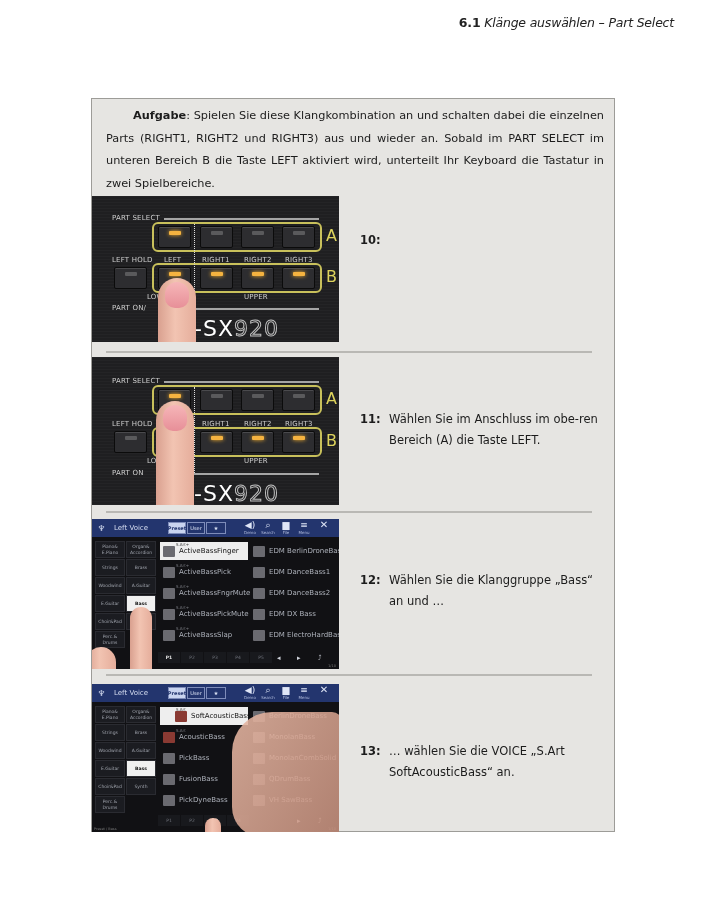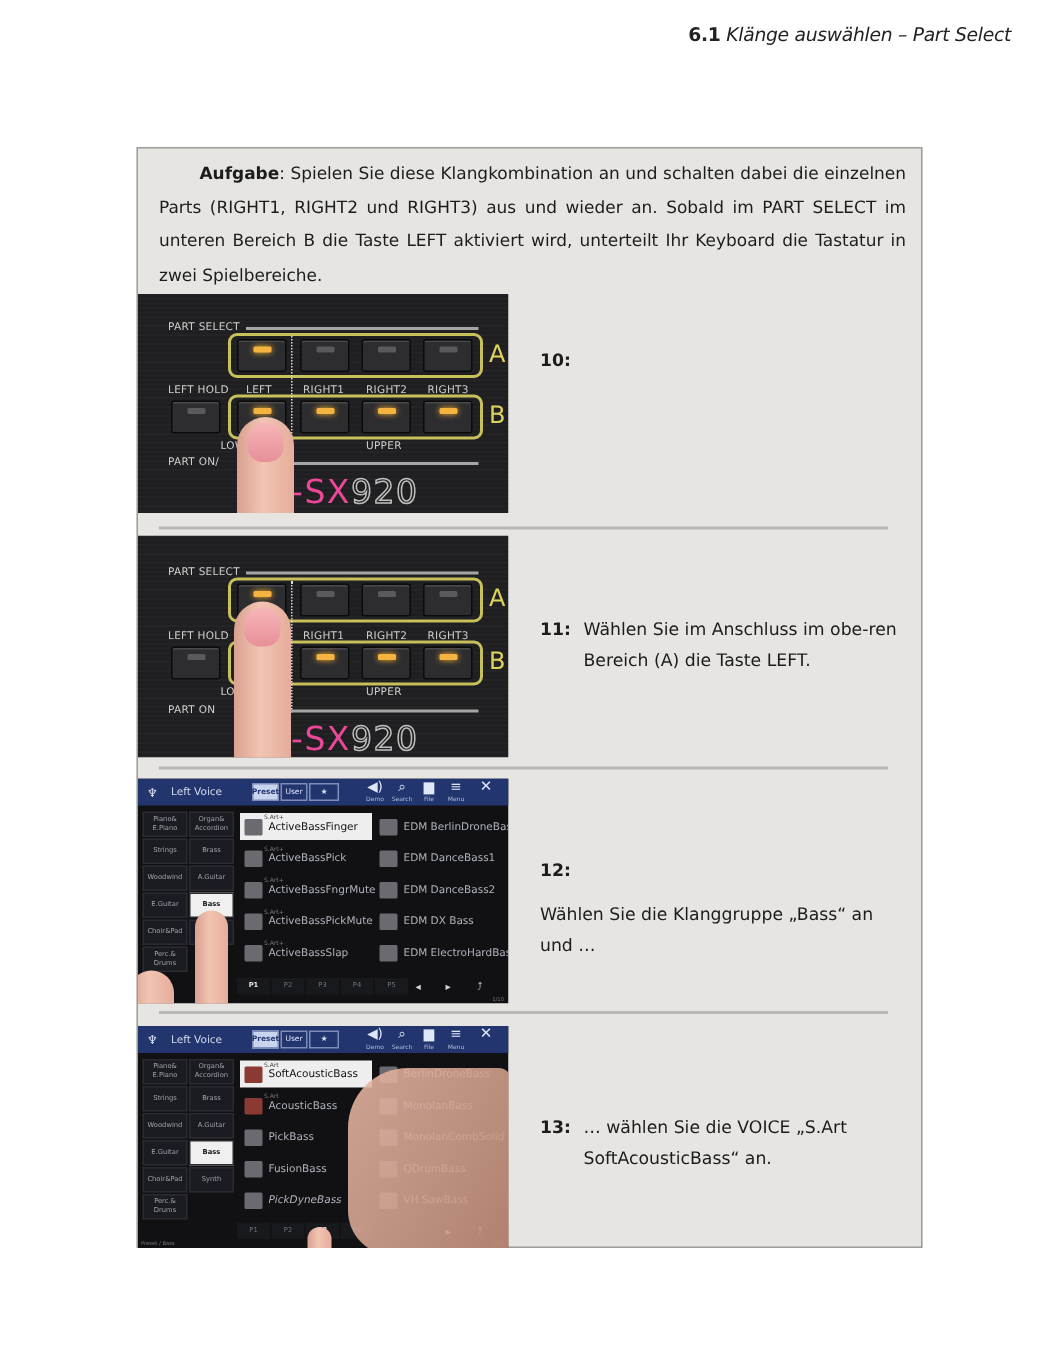--- a/index.html
+++ b/index.html
@@ -47,21 +47,21 @@
       position: absolute; width: 33px; height: 22px; background: #2d2d30;
       border: 1px solid #0b0b0b; border-radius: 2px;
       box-shadow: inset 0 1px 0 #4a4a4d;
     }
     .kb .led { position: absolute; left: 10px; top: 4px; width: 12px; height: 4px; border-radius: 1px; background: #5a5a5c; }
     .kb .led.on { background: #f5b340; box-shadow: 0 0 4px #ffb62e; }
     .kb .frame { position: absolute; border: 2px solid #c8c05b; border-radius: 6px; }
     .kb .letter { position: absolute; font-size: 16px; color: #ddd35c; font-family: "DejaVu Sans", sans-serif; }
     .kb .dots { position: absolute; width: 0; border-left: 1.5px dotted #dcdcdc; }
     .kb .brand { position: absolute; font-size: 22px; letter-spacing: 1px; font-family: "DejaVu Sans", sans-serif; }
-    .kb .brand .sx { color: #ec4899; margin-top: 32px; }
+    .kb .brand .sx { color: #ffffff; margin-top: 32px; }
     .kb .brand .mdl { color: transparent; -webkit-text-stroke: 1px #bfbfbf; }
     .finger {
       position: absolute; width: 38px; border-radius: 19px 19px 6px 6px;
       background: linear-gradient(90deg, #d9a08f 0%, #f2c4b2 45%, #e5ad9b 100%);
     }
     .nail { position:absolute; left: 7px; top: 4px; width: 24px; height: 26px; border-radius: 12px 12px 10px 10px;
       background: linear-gradient(180deg, #f6b6b8, #e78f98); }
 
     
     .ts { background: #111114; height: 150px; position: relative; font-size: 6px; color: #b9bcc4; }
@@ -298,21 +298,21 @@
         <div class="pg">P5</div>
       </div>
       <span class="nav" style="left:185px;">◂</span>
       <span class="nav" style="left:205px;">▸</span>
       <span class="nav" style="left:226px;">⤴</span>
       <span class="foot-r">1/10</span>
       <div class="finger" style="left:38px;top:88px;height:70px;width:22px;border-radius:11px 11px 4px 4px;"></div>
       <div class="finger" style="left:-6px;top:128px;height:30px;width:30px;"></div>
     </div>
   </div>
-  <div class="step-text" style="top:471px;flex-direction:column;">
+  <div class="step-text" style="top:471px;">
     <span class="n">12:</span>
     <span class="t">Wählen Sie die Klanggruppe „Bass“ an und …</span>
   </div>
   <div class="sep" style="top:575px;"></div>
 
   <div class="step-img" style="top:585px;">
     <div class="ts" style="height:148px;">
       <div class="bar">
         <span class="logo">♆</span>
         <span class="ttl">Left Voice</span>
@@ -330,39 +330,39 @@
       <div class="cat" style="left:3px;top:40px;">Strings</div>
       <div class="cat" style="left:34px;top:40px;">Brass</div>
       <div class="cat" style="left:3px;top:58px;">Woodwind</div>
       <div class="cat" style="left:34px;top:58px;">A.Guitar</div>
       <div class="cat" style="left:3px;top:76px;">E.Guitar</div>
       <div class="cat sel" style="left:34px;top:76px;">Bass</div>
       <div class="cat" style="left:3px;top:94px;">Choir&amp;Pad</div>
       <div class="cat" style="left:34px;top:94px;">Synth</div>
       <div class="cat" style="left:3px;top:112px;">Perc.&amp; Drums</div>
 
-      <div class="voice sel" style="left:68px;top:23px;width:88px;padding-left:3px;">
+      <div class="voice sel" style="left:68px;top:23px;width:88px;padding-left:15px;">
           <span class="vi red"></span>
           <span class="pre">S.Art</span>
           <span>SoftAcousticBass</span>
         </div>
       <div class="voice" style="left:68px;top:44px;padding-left:3px;">
           <span class="vi red"></span>
           <span class="pre">S.Art</span>
           <span>AcousticBass</span>
         </div>
       <div class="voice" style="left:68px;top:65px;padding-left:3px;">
           <span class="vi"></span>
           <span>PickBass</span>
         </div>
       <div class="voice" style="left:68px;top:86px;padding-left:3px;">
           <span class="vi"></span>
           <span>FusionBass</span>
         </div>
-      <div class="voice" style="left:68px;top:107px;padding-left:3px;font-style:italic;">
+      <div class="voice" style="left:68px;top:107px;padding-left:3px;">
           <span class="vi"></span>
           <span>PickDyneBass</span>
         </div>
 
       <div class="voice" style="left:161px;top:23px;">
           <span class="vi"></span>
           <span>BerlinDroneBass</span>
         </div>
       <div class="voice" style="left:161px;top:44px;">
           <span class="vi"></span>

